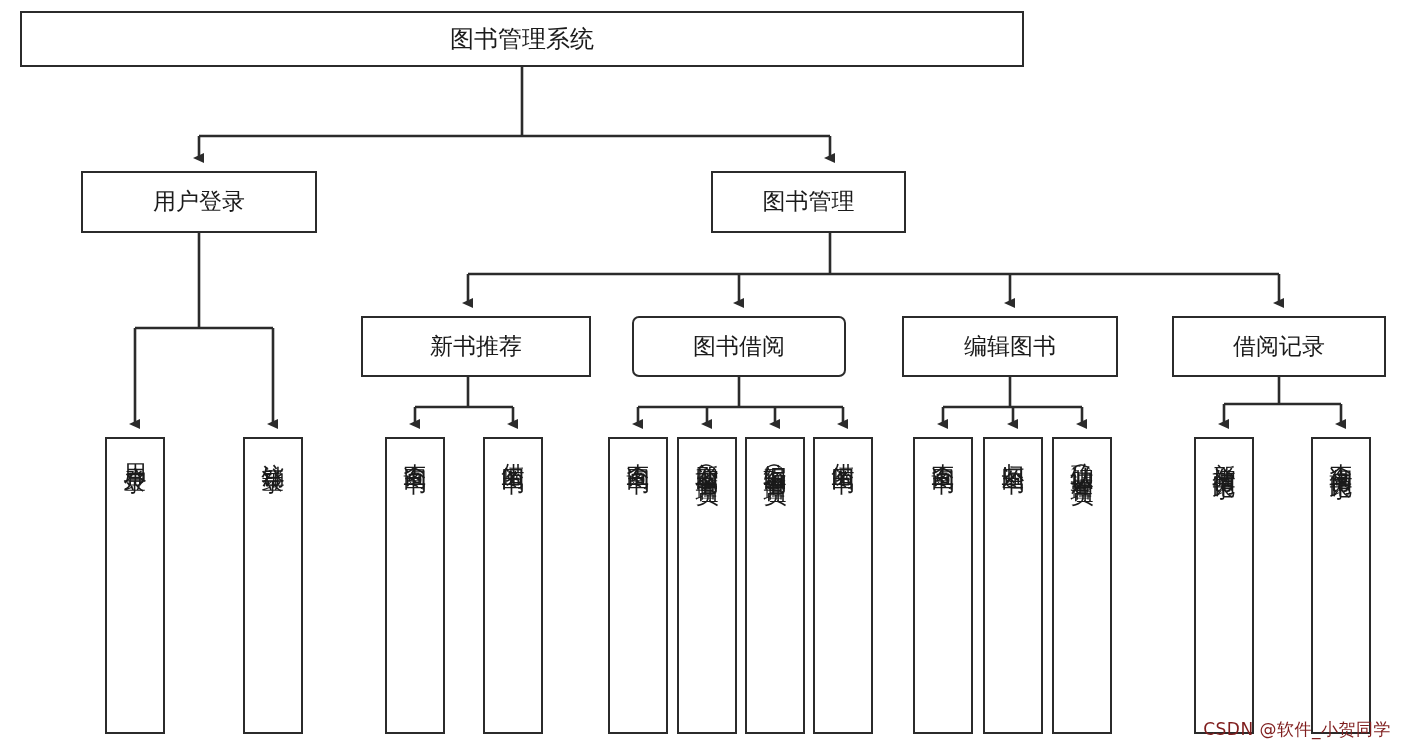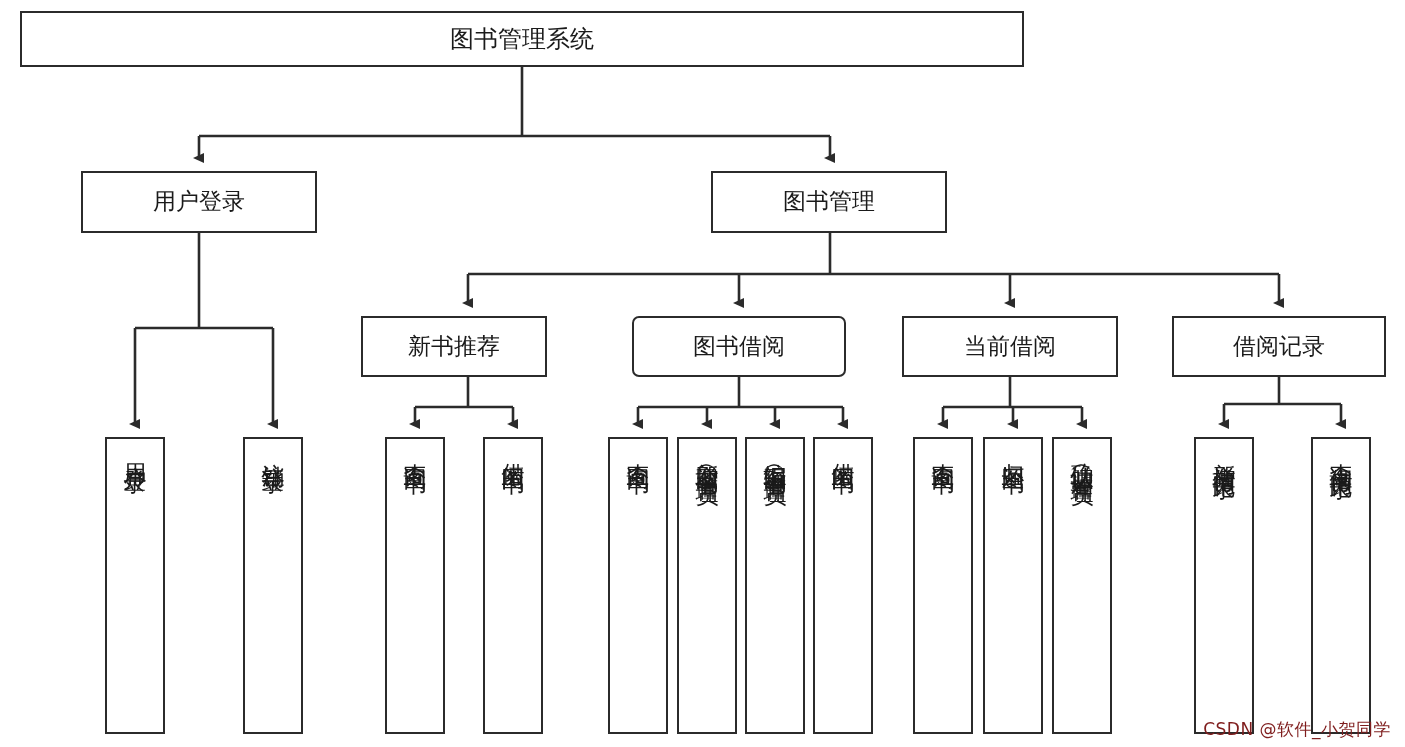--- a/index.html
+++ b/index.html
@@ -126,32 +126,32 @@
     </g>
   </svg>
 
   <div class="node horiz root" style="left:20px; top:11px; width:1004px; height:56px;">
     <span class="label">图书管理系统</span>
   </div>
 
   <div class="node horiz" style="left:81px; top:171px; width:236px; height:62px;">
     <span class="label">用户登录</span>
   </div>
-  <div class="node horiz" style="left:711px; top:171px; width:236px; height:62px;">
+  <div class="node horiz" style="left:711px; top:171px; width:195px; height:62px;">
     <span class="label">图书管理</span>
   </div>
 
-  <div class="node horiz" style="left:361px; top:316px; width:186px; height:61px;">
+  <div class="node horiz" style="left:361px; top:316px; width:230px; height:61px;">
     <span class="label">新书推荐</span>
   </div>
   <div class="node horiz" style="left:632px; top:316px; width:214px; height:61px;border-radius:7px;">
     <span class="label">图书借阅</span>
   </div>
   <div class="node horiz" style="left:902px; top:316px; width:216px; height:61px;">
-    <span class="label">当前借阅</span>
+    <span class="label">编辑图书</span>
   </div>
   <div class="node horiz" style="left:1172px; top:316px; width:214px; height:61px;">
     <span class="label">借阅记录</span>
   </div>
 
   <div class="node vert" style="left:105px; top:437px; width:60px; height:297px;">
     <span class="label">用户登录</span>
   </div>
   <div class="node vert" style="left:243px; top:437px; width:60px; height:297px;">
     <span class="label">注销登录</span>

